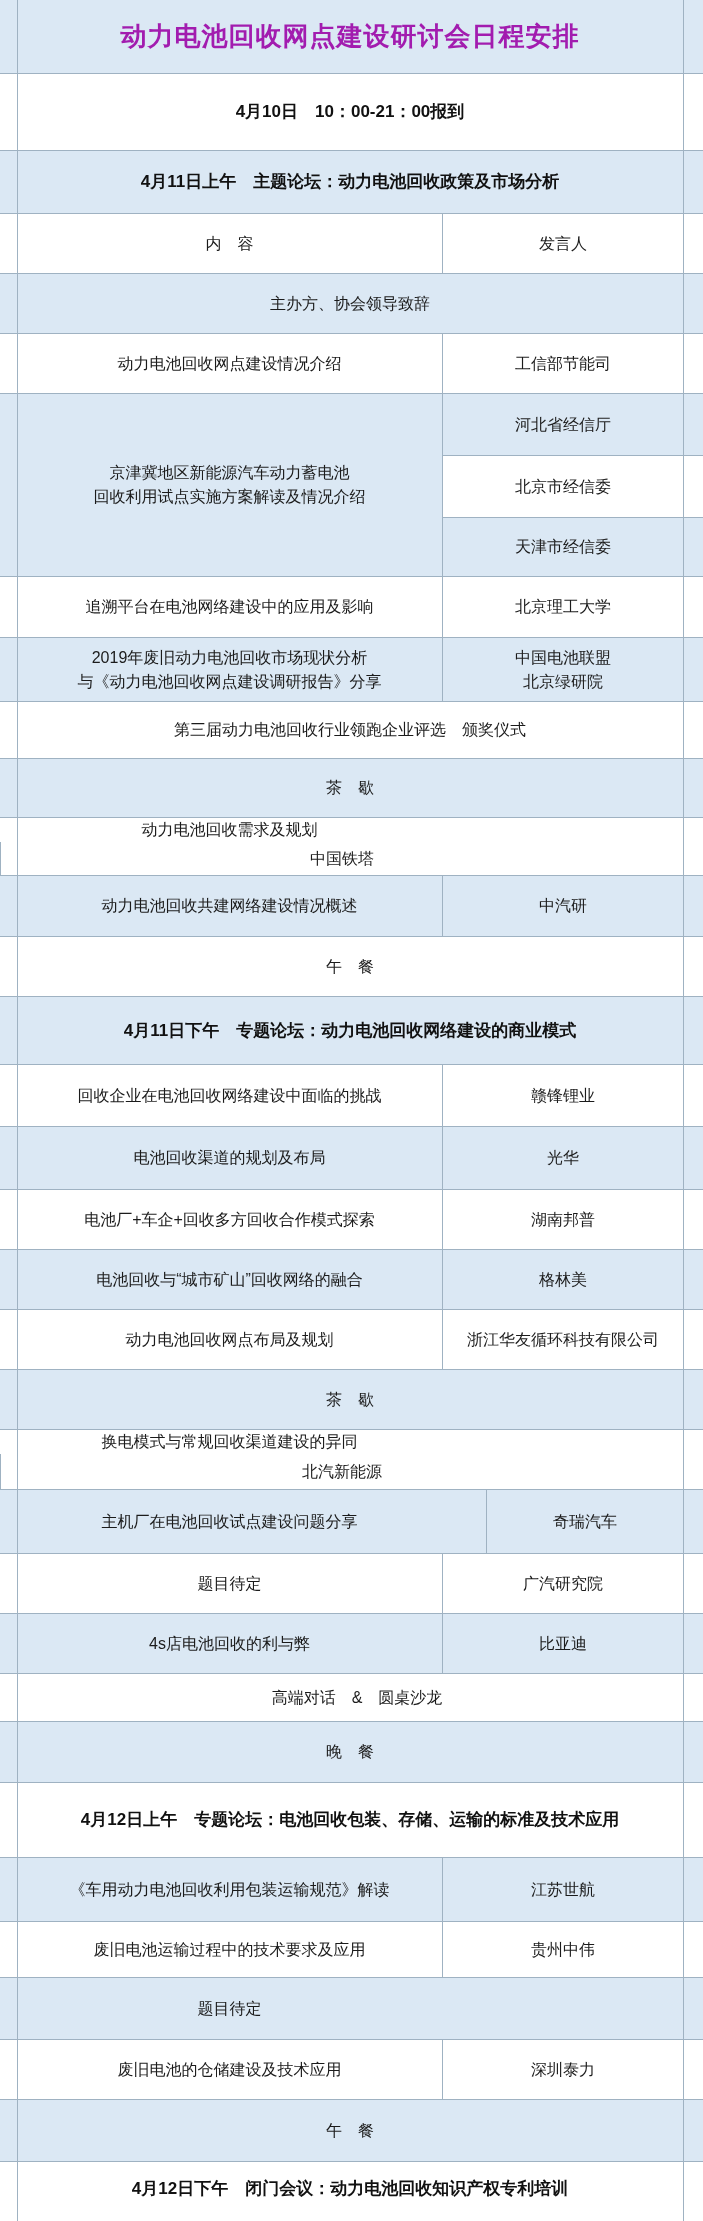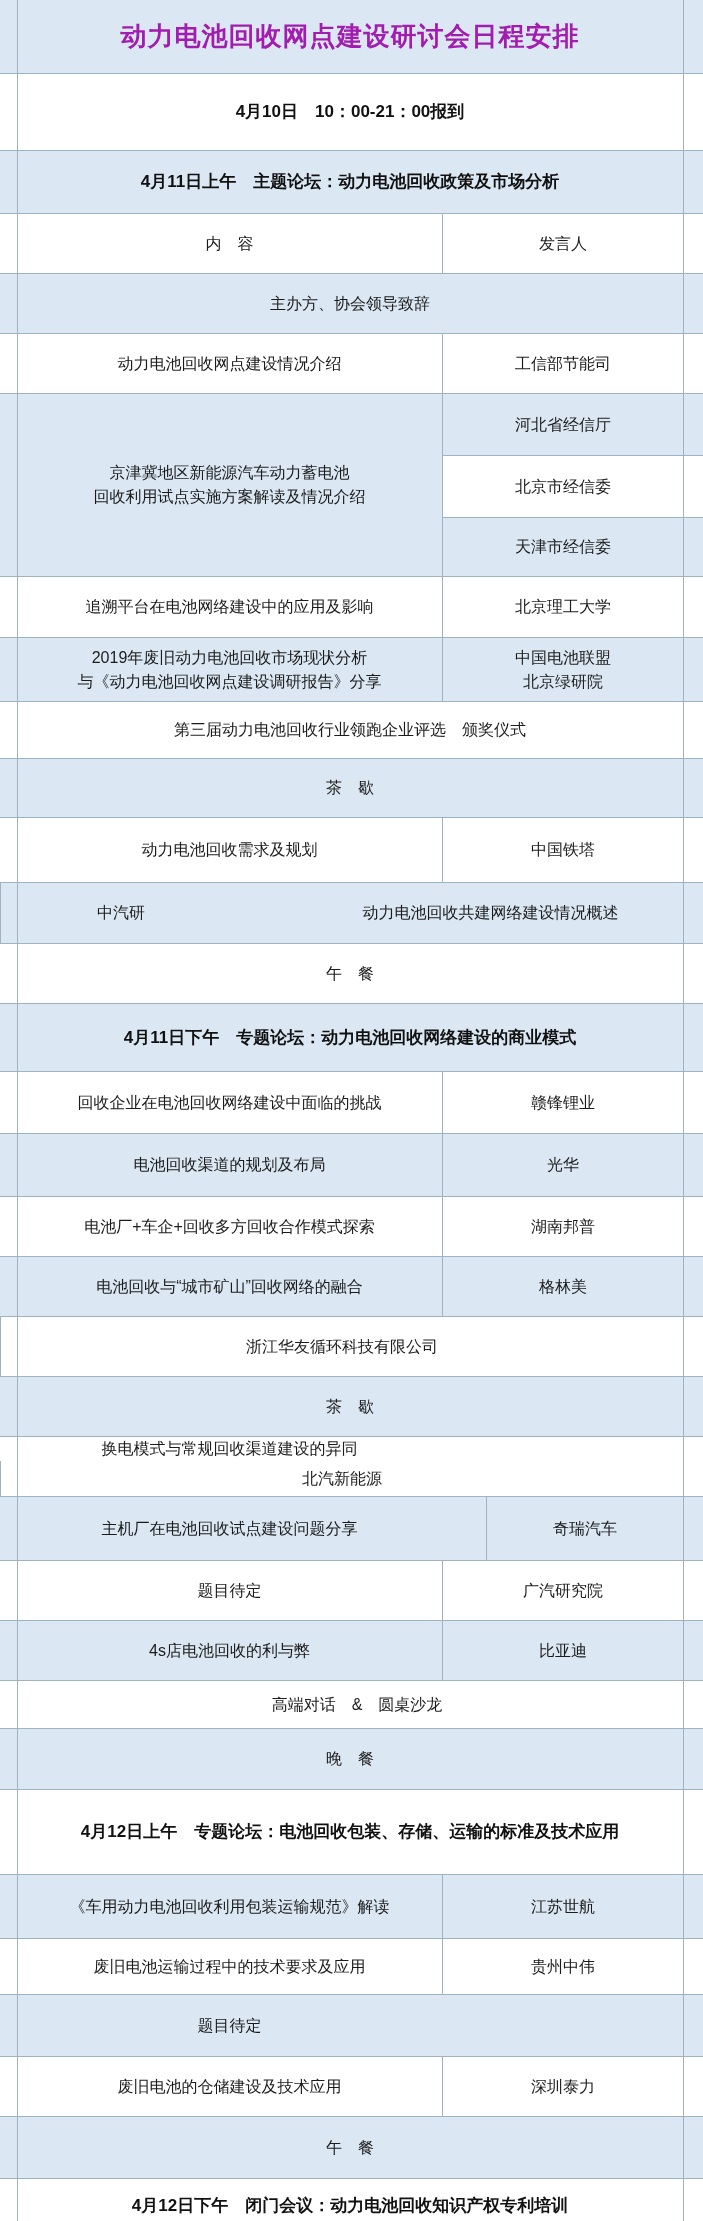--- a/index.html
+++ b/index.html
@@ -99,27 +99,27 @@
 与《动力电池回收网点建设调研报告》分享</div>
         <div class="cell cell-right style-body">中国电池联盟
 北京绿研院</div>
       </div>
       <div class="row bg-white" style="height: 57px;">
         <div class="cell cell-span style-body">第三届动力电池回收行业领跑企业评选　颁奖仪式</div>
       </div>
       <div class="row bg-blue" style="height: 59px;">
         <div class="cell cell-span style-body">茶　歇</div>
       </div>
-      <div class="row bg-white" style="height: 65px;">
+      <div class="row bg-white" style="height: 58px; flex-direction: column;">
         <div class="cell cell-left style-body">动力电池回收需求及规划</div>
         <div class="cell cell-right style-body">中国铁塔</div>
       </div>
       <div class="row bg-blue" style="height: 61px;">
+        <div class="cell cell-left style-body">动力电池回收共建网络建设情况概述</div>
         <div class="cell cell-right style-body">中汽研</div>
-        <div class="cell cell-left style-body">动力电池回收共建网络建设情况概述</div>
       </div>
       <div class="row bg-white" style="height: 60px;">
         <div class="cell cell-span style-body">午　餐</div>
       </div>
       <div class="row bg-blue" style="height: 68px;">
         <div class="cell cell-span style-header">4月11日下午　专题论坛：动力电池回收网络建设的商业模式</div>
       </div>
       <div class="row bg-white" style="height: 62px;">
         <div class="cell cell-left style-body">回收企业在电池回收网络建设中面临的挑战</div>
         <div class="cell cell-right style-body">赣锋锂业</div>
@@ -130,20 +130,21 @@
       </div>
       <div class="row bg-white" style="height: 60px;">
         <div class="cell cell-left style-body">电池厂+车企+回收多方回收合作模式探索</div>
         <div class="cell cell-right style-body">湖南邦普</div>
       </div>
       <div class="row bg-blue" style="height: 60px;">
         <div class="cell cell-left style-body">电池回收与“城市矿山”回收网络的融合</div>
         <div class="cell cell-right style-body">格林美</div>
       </div>
       <div class="row bg-white" style="height: 60px;">
+        <div class="cell cell-left style-body">动力电池回收网点布局及规划</div>
         <div class="cell cell-right style-body">浙江华友循环科技有限公司</div>
       </div>
       <div class="row bg-blue" style="height: 60px;">
         <div class="cell cell-span style-body">茶　歇</div>
       </div>
       <div class="row bg-white" style="height: 60px; flex-direction: column;">
         <div class="cell cell-left style-body">换电模式与常规回收渠道建设的异同</div>
         <div class="cell cell-right style-body">北汽新能源</div>
       </div>
       <div class="row bg-blue" style="height: 64px; gap: 44px;">
@@ -157,21 +158,21 @@
       <div class="row bg-blue" style="height: 60px;">
         <div class="cell cell-left style-body">4s店电池回收的利与弊</div>
         <div class="cell cell-right style-body">比亚迪</div>
       </div>
       <div class="row bg-white" style="height: 48px; padding-left: 14px;">
         <div class="cell cell-span style-body">高端对话　&amp;　圆桌沙龙</div>
       </div>
       <div class="row bg-blue" style="height: 61px;">
         <div class="cell cell-span style-body">晚　餐</div>
       </div>
-      <div class="row bg-white" style="height: 85px;">
+      <div class="row bg-white" style="height: 75px;">
         <div class="cell cell-span style-header">4月12日上午　专题论坛：电池回收包装、存储、运输的标准及技术应用</div>
       </div>
       <div class="row bg-blue" style="height: 64px;">
         <div class="cell cell-left style-body">《车用动力电池回收利用包装运输规范》解读</div>
         <div class="cell cell-right style-body">江苏世航</div>
       </div>
       <div class="row bg-white" style="height: 56px;">
         <div class="cell cell-left style-body">废旧电池运输过程中的技术要求及应用</div>
         <div class="cell cell-right style-body">贵州中伟</div>
       </div>

